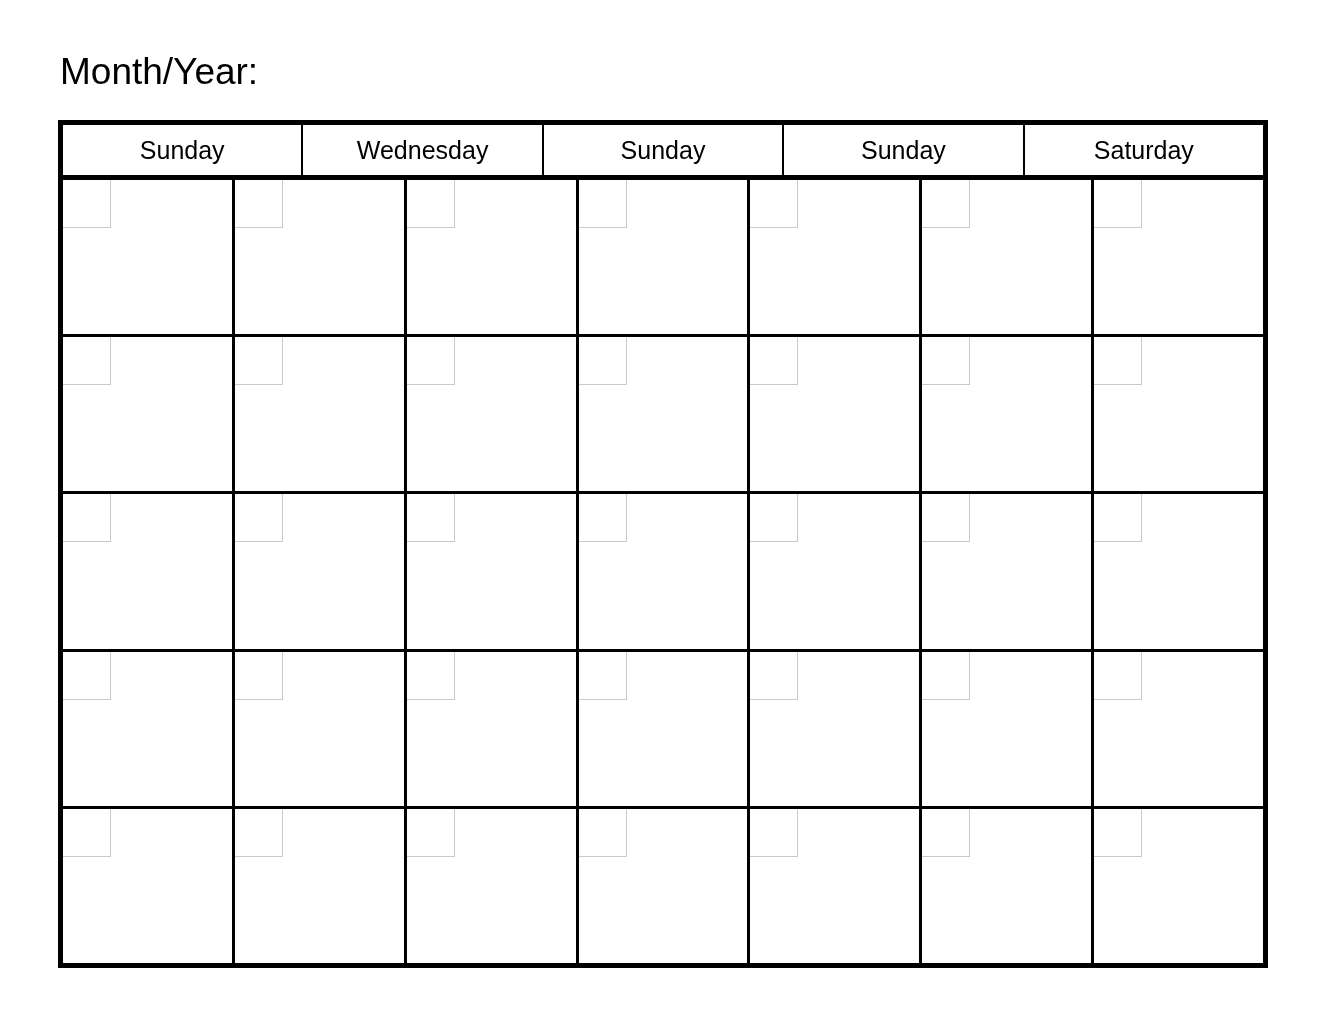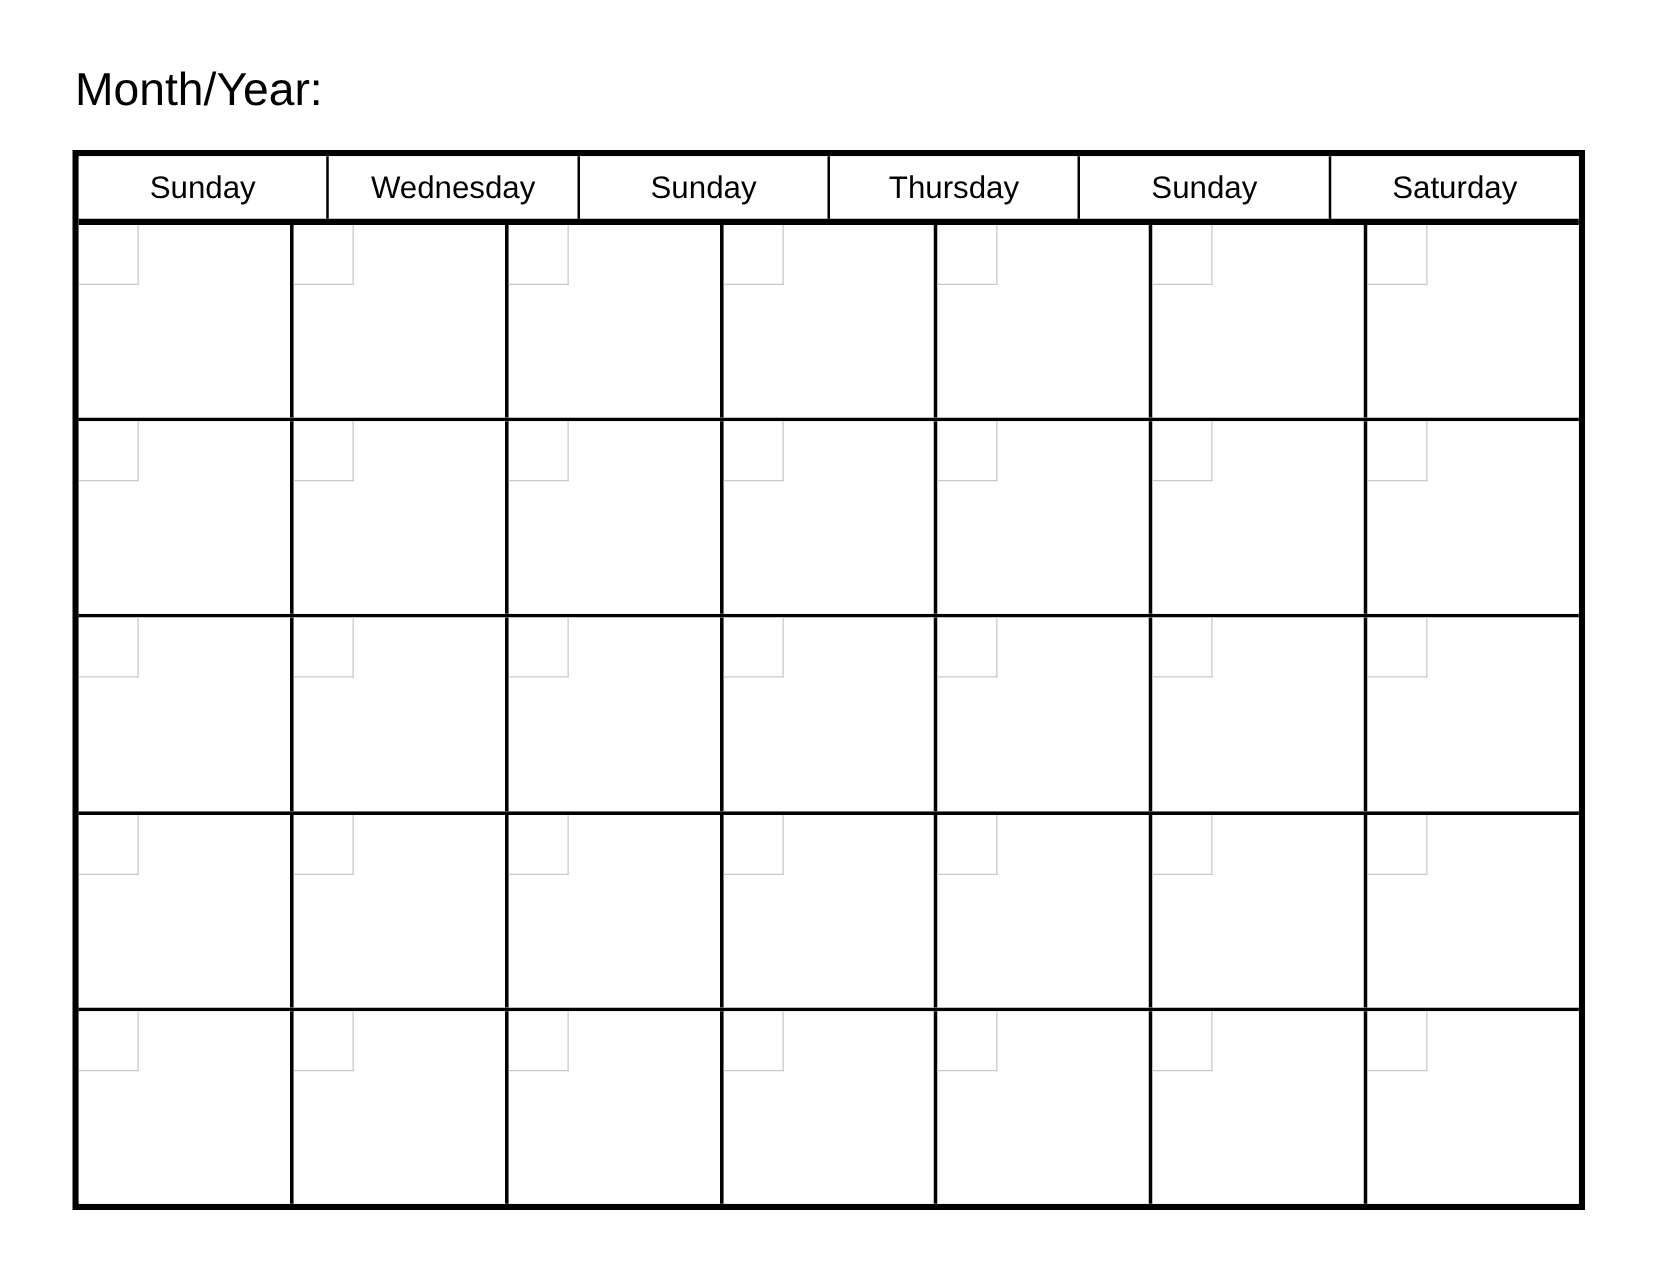--- a/index.html
+++ b/index.html
@@ -133,21 +133,20 @@
 
   <div class="title">Month/Year:</div>
 
   <div class="calendar">
     <div class="cal-inner">
 
       <div class="weekday-row">
         <div class="weekday-cell">Sunday</div>
         <div class="weekday-cell">Wednesday</div>
         <div class="weekday-cell">Sunday</div>
-        <div class="weekday-cell">Thursday</div>
         <div class="weekday-cell">Sunday</div>
         <div class="weekday-cell">Saturday</div>
       </div>
 
       <div class="weeks">
 
         <div class="week-row">
           <div class="day-cell">
               <div class="date-box"></div>
             </div>

